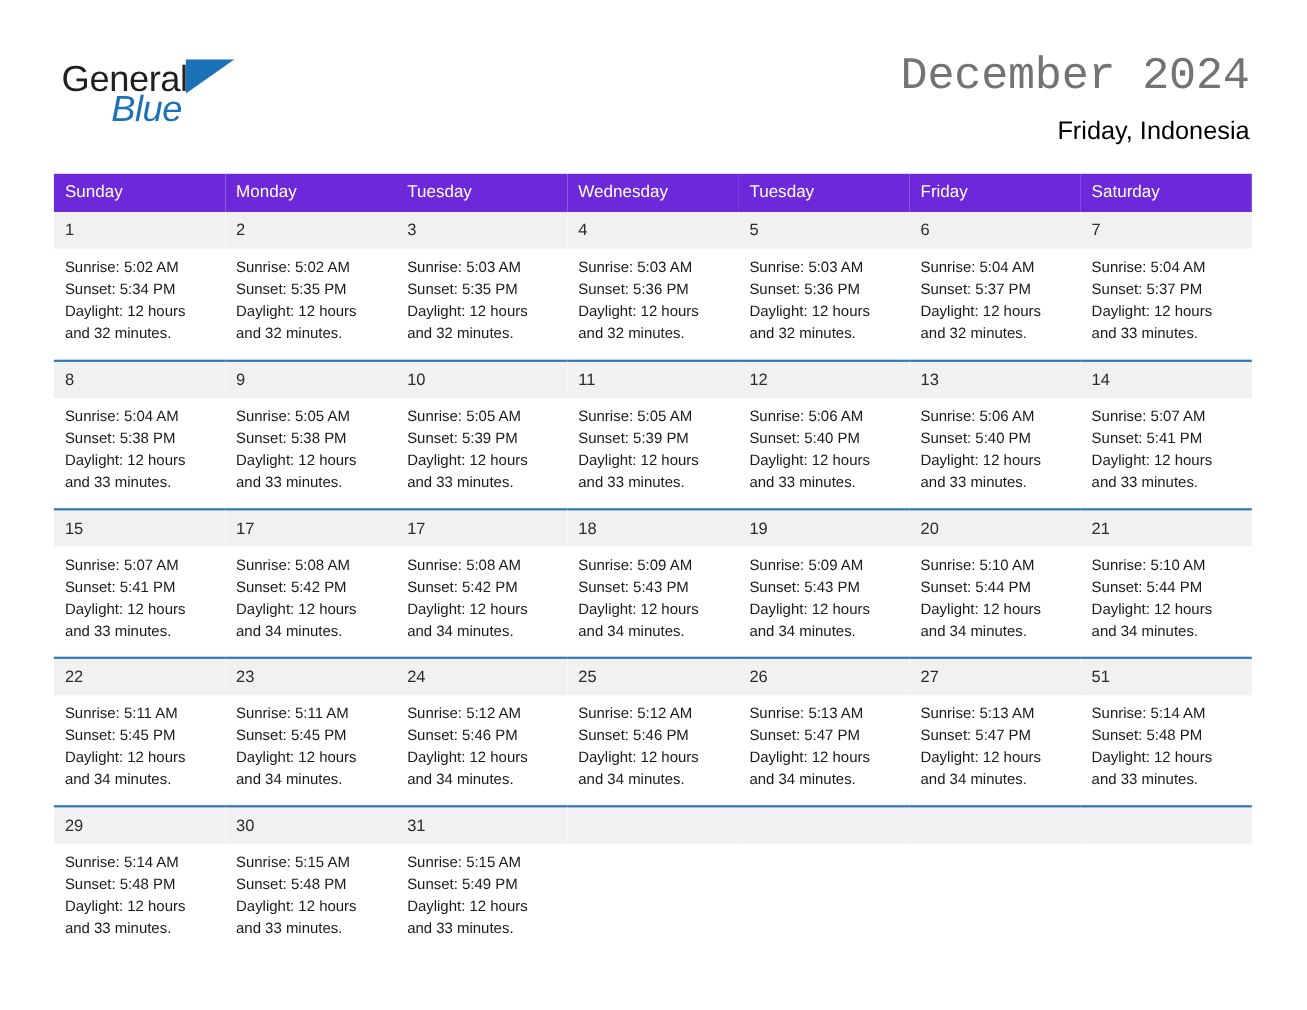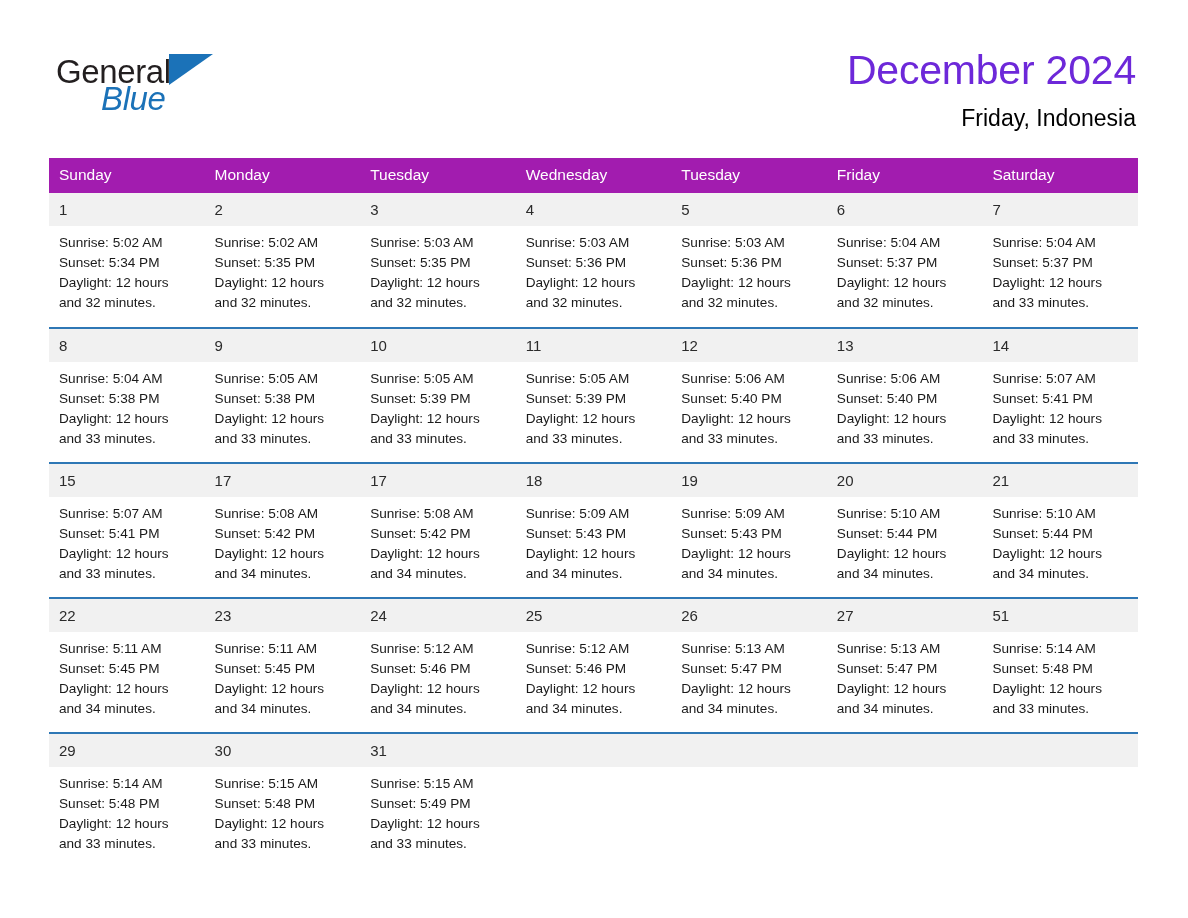--- a/index.html
+++ b/index.html
@@ -69,24 +69,25 @@
 
   .title-block {
     position: absolute;
     right: 52px;
     top: 48px;
     text-align: right;
   }
   .month-title {
     font-size: 41px;
     font-weight: normal;
-    color: #6d28d9;
+    color: #737373;
     line-height: 1.12;
     letter-spacing: -0.2px;
     white-space: nowrap;
+    font-family: Liberation Mono, monospace;
   }
   .location {
     font-size: 23px;
     font-weight: normal;
     color: #000000;
     margin-top: 12px;
     line-height: 1.1;
     white-space: nowrap;
   }
 
@@ -96,21 +97,21 @@
     left: 49px;
     top: 158px;
     width: 1089px;
   }
   table.cal {
     width: 1089px;
     border-collapse: collapse;
     table-layout: fixed;
   }
   table.cal th {
-    background: #a21caf;
+    background: #6d28d9;
     color: #ffffff;
     font-size: 15.5px;
     font-weight: normal;
     text-align: left;
     padding: 8px 0 9px 10px;
     height: 16px;
     box-sizing: border-box;
   }
   td.daycell {
     vertical-align: top;

